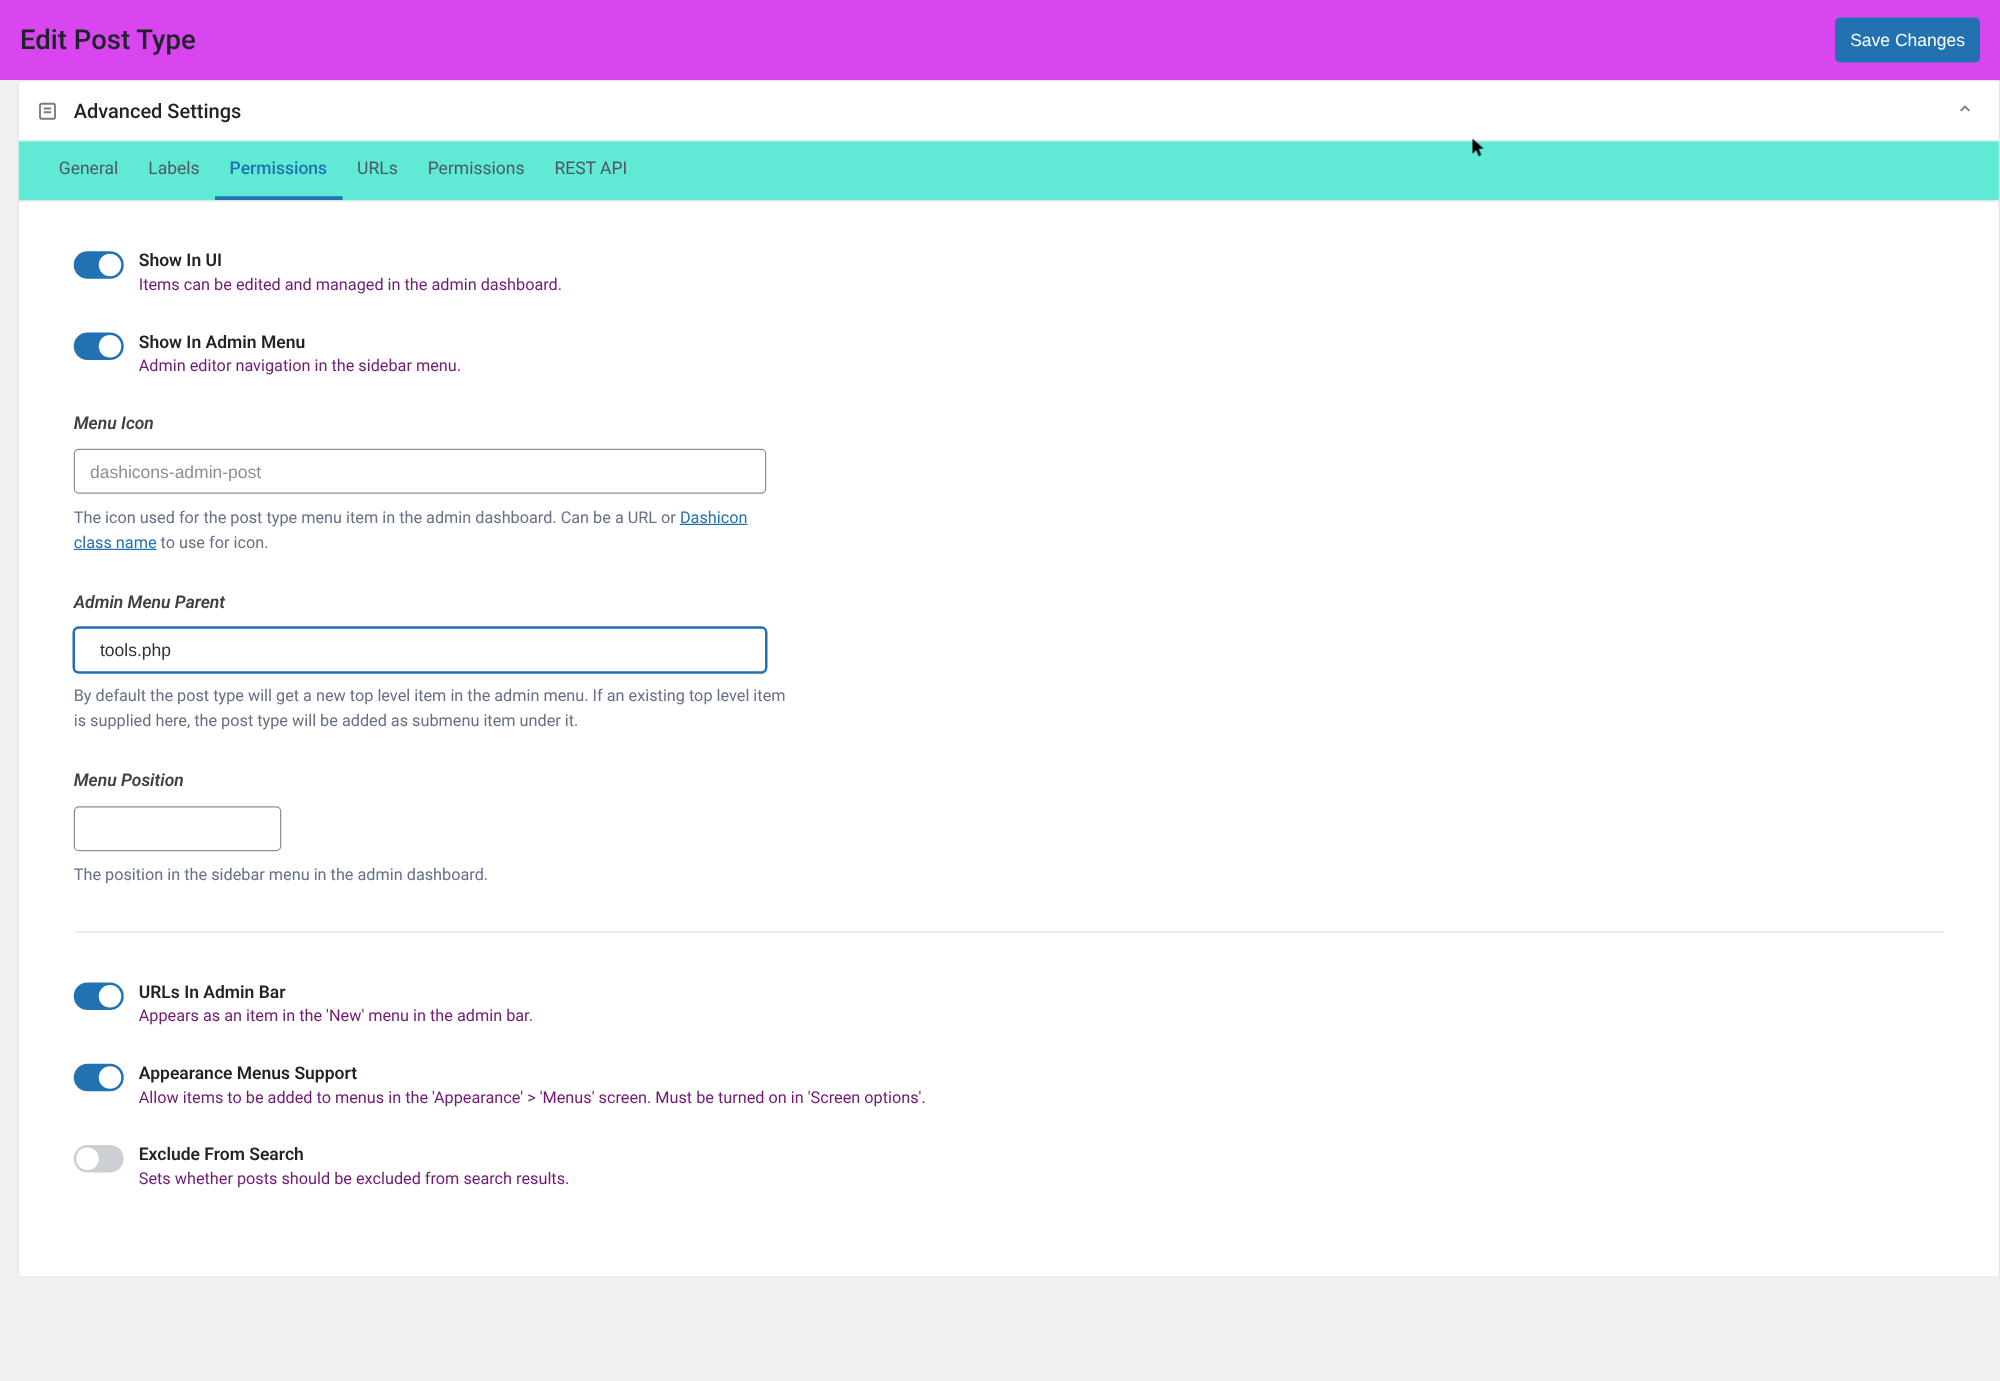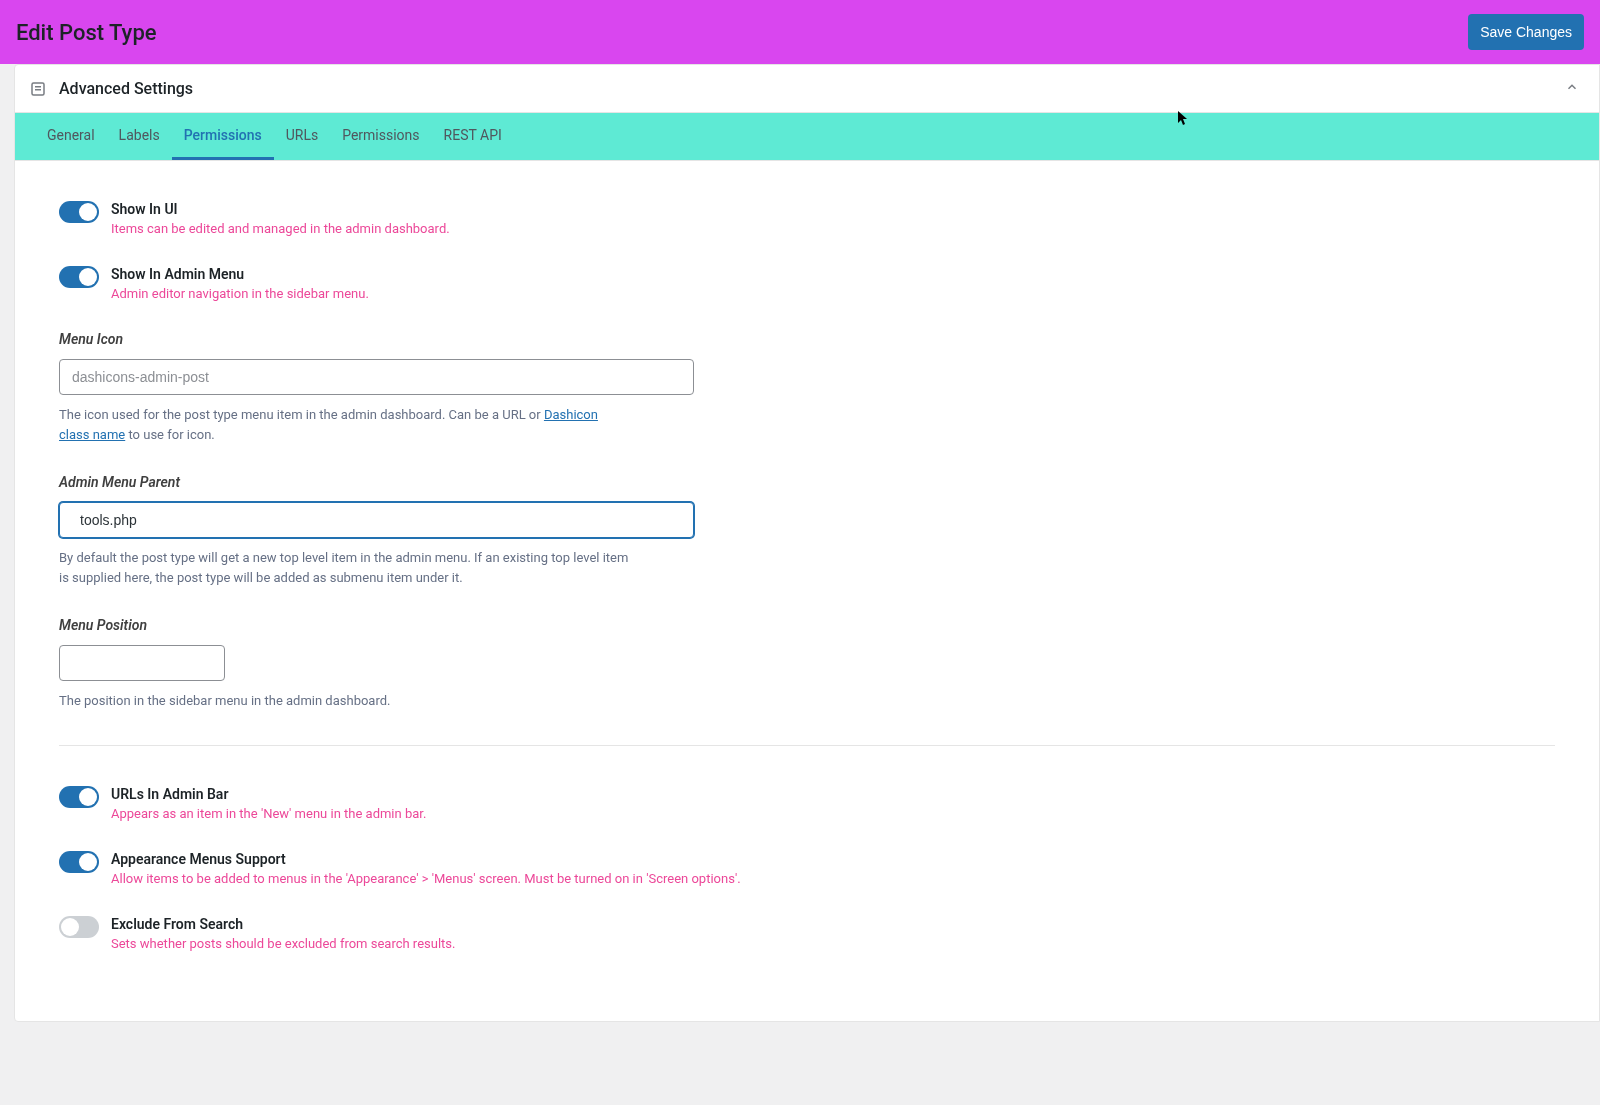--- a/index.html
+++ b/index.html
@@ -118,32 +118,32 @@
     left: 2px;
   }
   .toggle-text .toggle-label {
     font-size: 14px;
     font-weight: 600;
     color: #1d2327;
     margin-bottom: 4px;
   }
   .toggle-text .toggle-desc {
     font-size: 13px;
-    color: #ec4899;
+    color: #701a75;
   }
   .field-label {
     font-size: 14px;
     font-weight: 600;
     color: #404040;
     margin-bottom: 12px;
     display: block;
     font-style: italic;
   }
   .text-input {
-    width: 635px;
+    width: 554px;
     max-width: 100%;
     padding: 9px 12px;
     border: 1px solid #8c8f94;
     border-radius: 4px;
     font-size: 14px;
     color: #2c3338;
     background: #fff;
   }
   .text-input.short {
     width: 166px;

